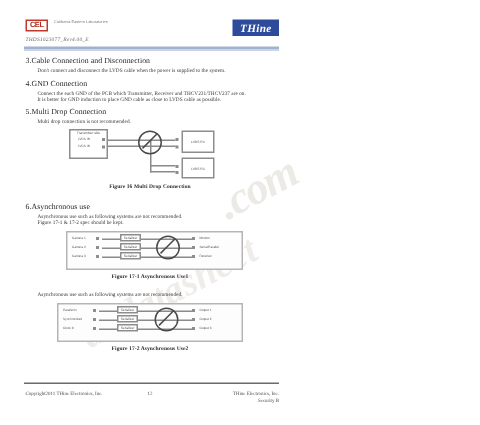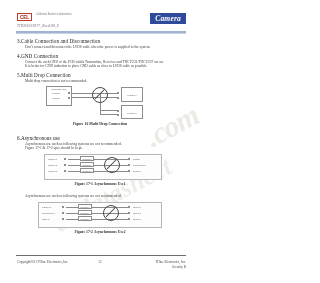--- a/index.html
+++ b/index.html
@@ -252,21 +252,21 @@
 
   <div class="watermark2">alldatasheet</div>
   <div class="watermark">.com</div>
 
   <div class="header">
     <div class="logo-cel">
       <span class="logo-cel-inner">CEL</span>
     </div>
     <div class="hdr-company">California Eastern Laboratories</div>
     <div class="hdr-docid">THDS1023077_Rev4.00_E</div>
-    <div class="logo-thine">Camera</div>
+    <div class="logo-thine">THine</div>
     <div class="hdr-rule"></div>
     <div class="hdr-rule2"></div>
   </div>
 
   <div class="content">
 
     <div class="h2" style="left:17px; top:38px;">3.Cable Connection and Disconnection</div>
     <div class="body" style="left:25px; top:45px;">Don't connect and disconnect the LVDS cable when the power is supplied to the system.</div>
 
     <div class="h2" style="left:17px; top:53px;">4.GND Connection</div>

